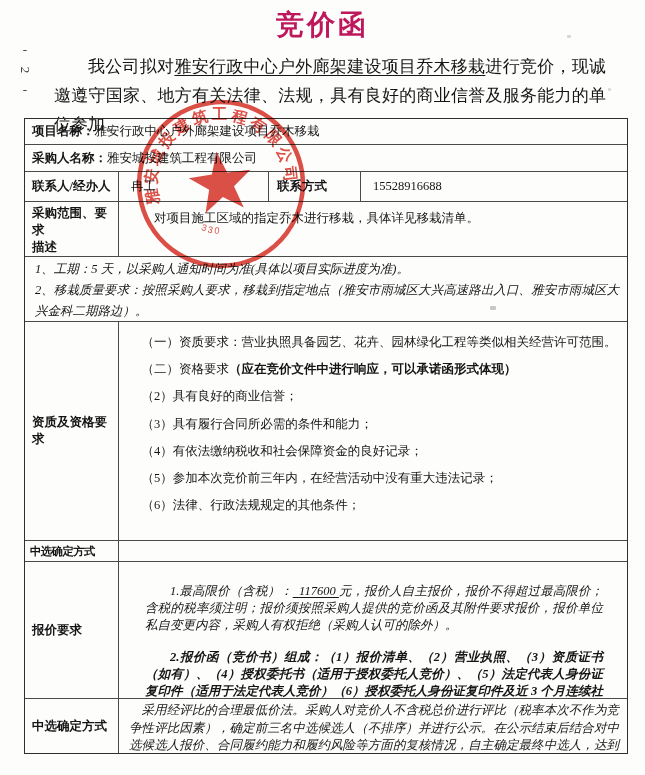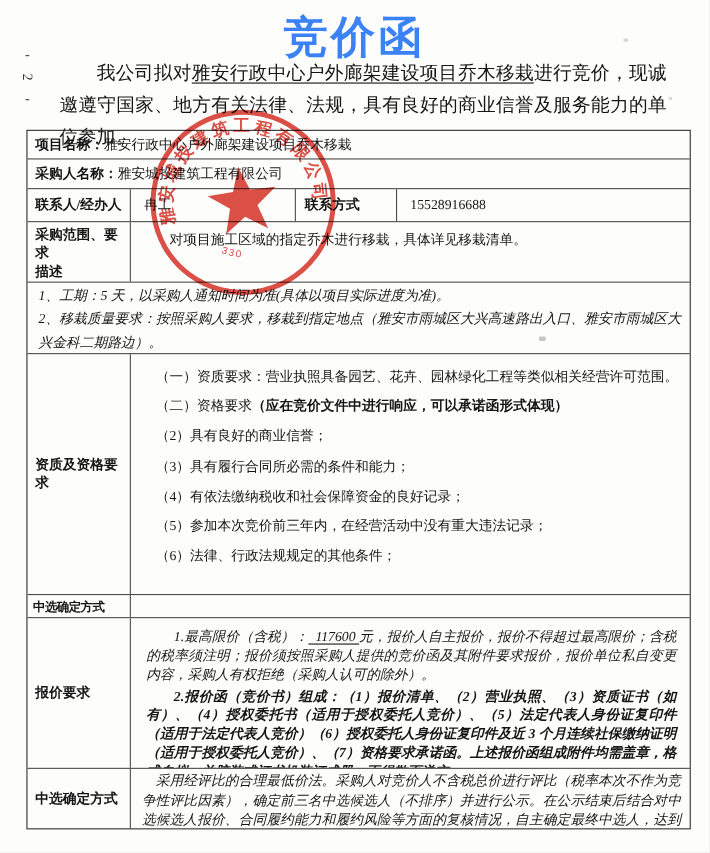--- a/index.html
+++ b/index.html
@@ -11,21 +11,21 @@
   
   .page-num{
     position:absolute;left:16px;top:42px;width:18px;height:56px;
     display:flex;flex-direction:column;align-items:center;justify-content:space-between;
     font-size:13px;color:#3a3a3a;
   }
   .page-num .num{transform:rotate(90deg);font-size:13px;}
   
   .title{
     position:absolute;top:6px;left:0;width:100%;text-align:center;
-    font-size:40px;font-weight:700;letter-spacing:3px;margin:0;color:#3b82f6;
+    font-size:28px;font-weight:700;letter-spacing:3px;margin:0;color:#be185d;
   }
   
   .intro{
     position:absolute;left:54px;top:52px;width:552px;
     font-size:17px;line-height:29px;text-indent:2em;margin:0;text-align:justify;
   }
   .intro .u{text-decoration:underline;text-underline-offset:3px;}
   
   .doc-table{
     position:absolute;left:24px;top:118px;width:604px;
@@ -43,21 +43,21 @@
   .full b{font-weight:700;}
   .row-contact .c-val1{width:150px;flex:0 0 150px;border-right:1px solid #4a4a4a;display:flex;align-items:center;padding-left:12px;}
   .row-contact .c-lbl2{width:92px;flex:0 0 92px;border-right:1px solid #4a4a4a;font-weight:700;display:flex;align-items:center;padding-left:8px;}
   .row-contact .c-val2{flex:1;display:flex;align-items:center;padding-left:12px;font-family:"Liberation Serif",serif;}
   .indent1{text-indent:1em;}
   .indent2{text-indent:2em;}
   .just{text-align:justify;font-style:italic;}
   .qual-line{line-height:27.2px;white-space:nowrap;}
   .sched{line-height:21px;padding-top:2px;}
   .sendtime{font-weight:700;font-size:11.6px;letter-spacing:-0.3px;white-space:nowrap;display:flex;align-items:center;}
-  .quote p{margin:4px;line-height:16.8px;}
+  .quote p{margin:16px;line-height:16.8px;}
   .quote .p2{font-weight:700;}
   .price-u{text-decoration:underline;white-space:pre;text-underline-offset:2px;}
   .sel{line-height:17.6px;padding-top:3px;}
   
   .seal{position:absolute;left:130px;top:93px;width:182px;height:182px;
         opacity:0.82;mix-blend-mode:multiply;transform:rotate(-8deg);}
   
   .speck{position:absolute;background:#9a9a9a;border-radius:1px;}
 </style>
 </head>

